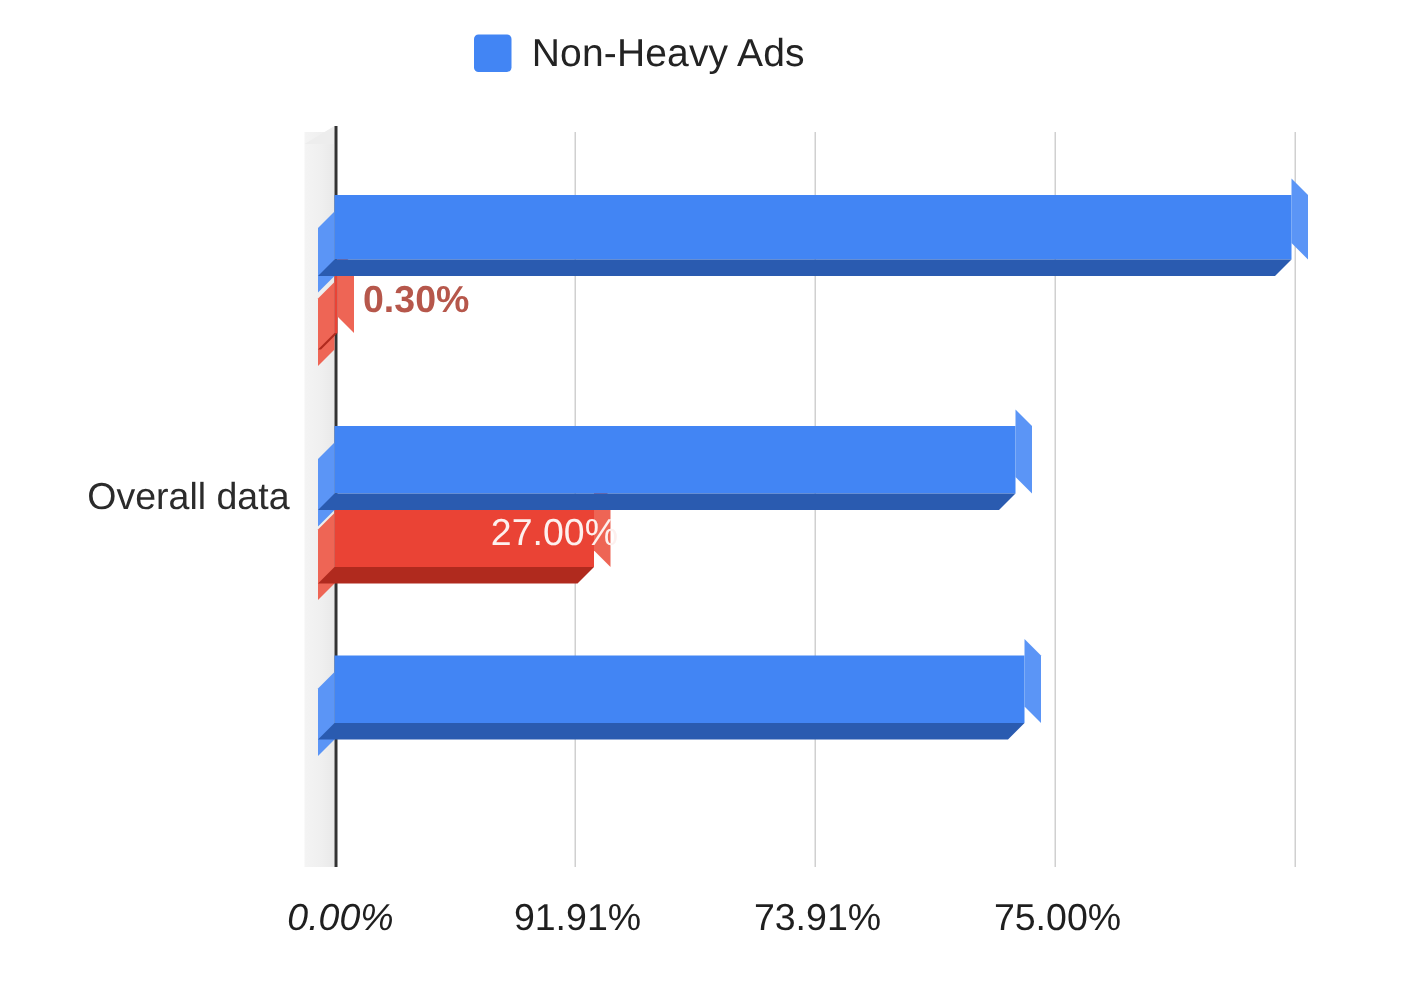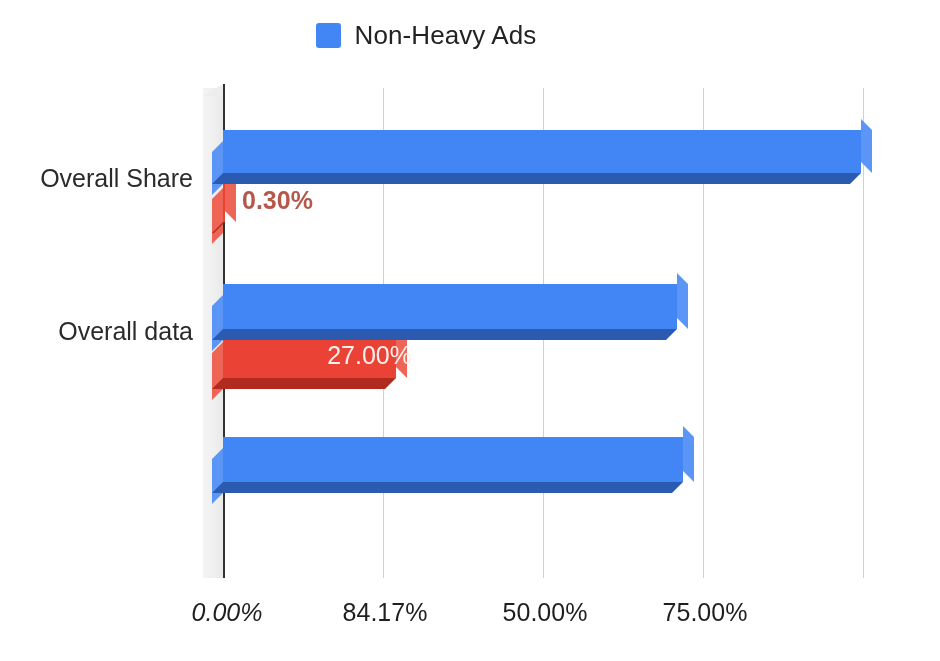--- a/index.html
+++ b/index.html
@@ -190,21 +190,20 @@
 <div id="chart-root">
 
   <div class="legend">
     <div class="legend-item">
       <span class="legend-swatch" style="background:#4285F4;"></span>
       <span class="legend-label">Non-Heavy Ads</span>
     </div>
   </div>
 
   <div class="cat-axis">
-    <div class="cat-label" style="top:76px;">Overall Share</div>
     <div class="cat-label" style="top:229px;">Overall data</div>
   </div>
 
   <div class="plot">
 
     <div class="axis-shelf"></div>
     <div class="axis-shelf-top"></div>
 
     <div class="gridline" style="left:160px;"></div>
     <div class="gridline" style="left:320px;"></div>
@@ -255,18 +254,18 @@
         <div class="bar-front" style="background:#4285F4;"></div>
         <div class="bar-side" style="left:460px; background:#5B95F6;"></div>
         <div class="bar-bottom" style="top:45px; background:#2A5BB0;"></div>
       </div>
     </div>
 
   </div>
 
   <div>
     <div class="tick-label" style="left:227px;font-style:italic;">0.00%</div>
-    <div class="tick-label" style="left:385px;">84.17%</div>
-    <div class="tick-label" style="left:545px;">50.00%</div>
+    <div class="tick-label" style="left:385px;">91.91%</div>
+    <div class="tick-label" style="left:545px;">73.91%</div>
     <div class="tick-label" style="left:705px;text-align:right;">75.00%</div>
   </div>
 
 </div>
 
 </body></html>

